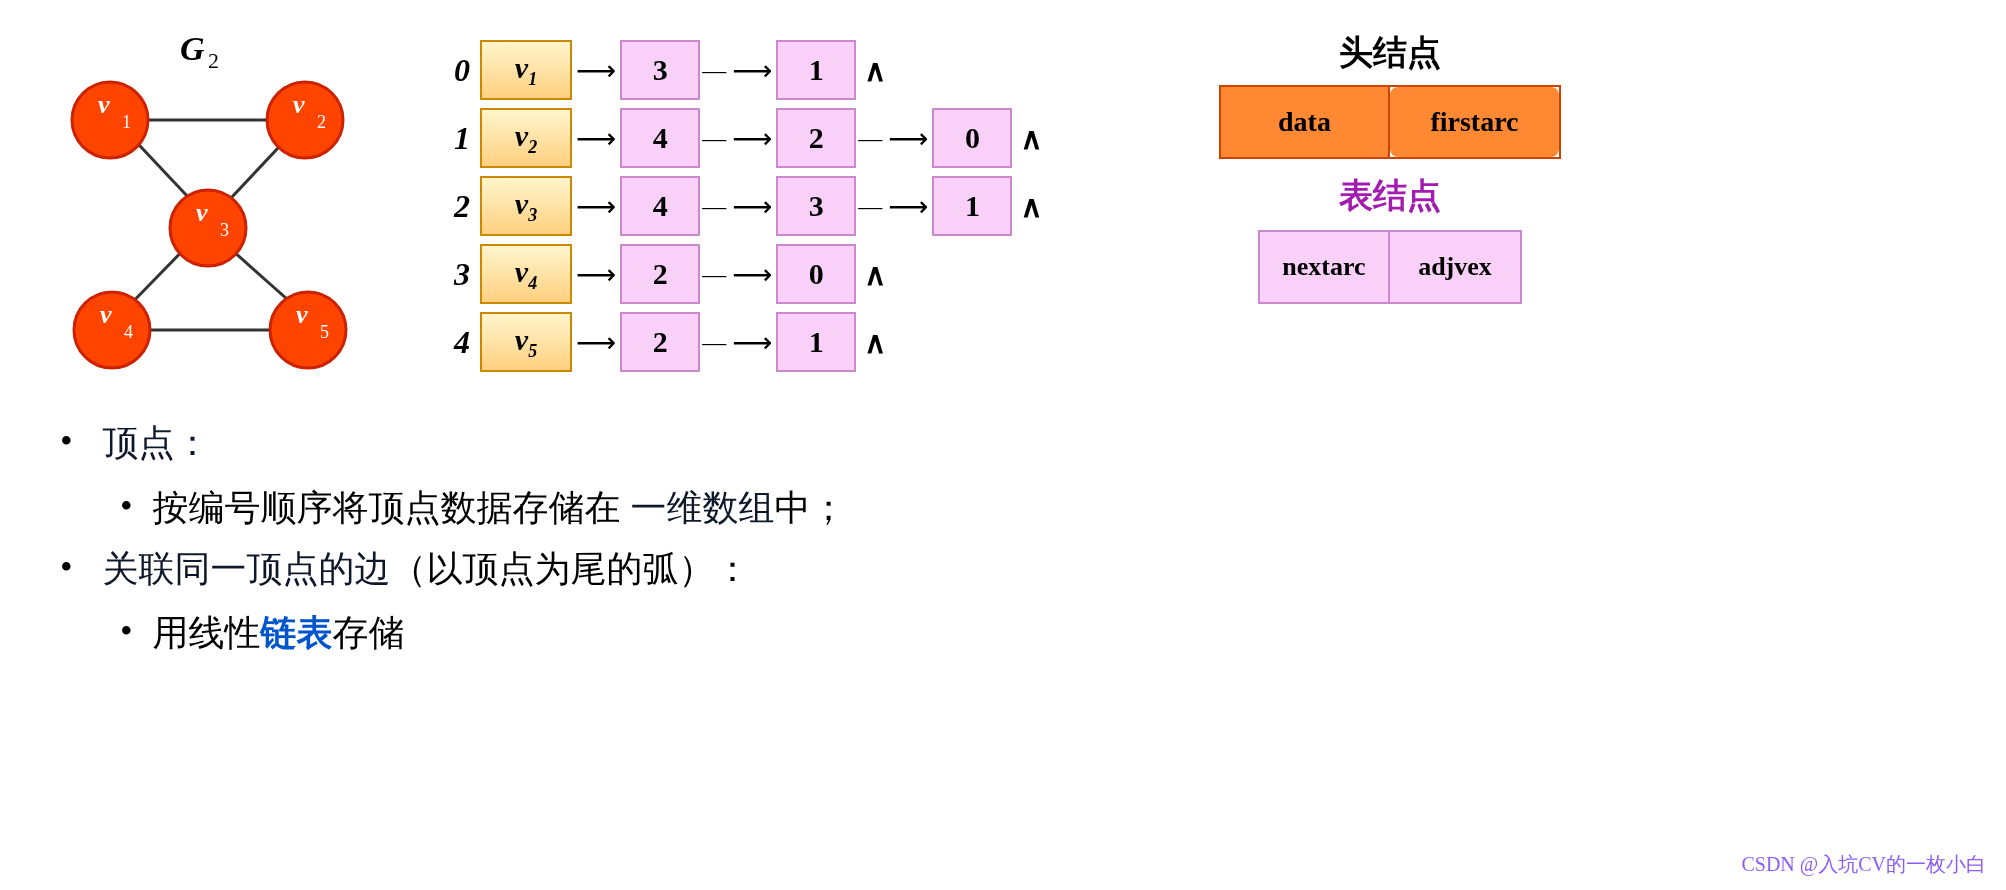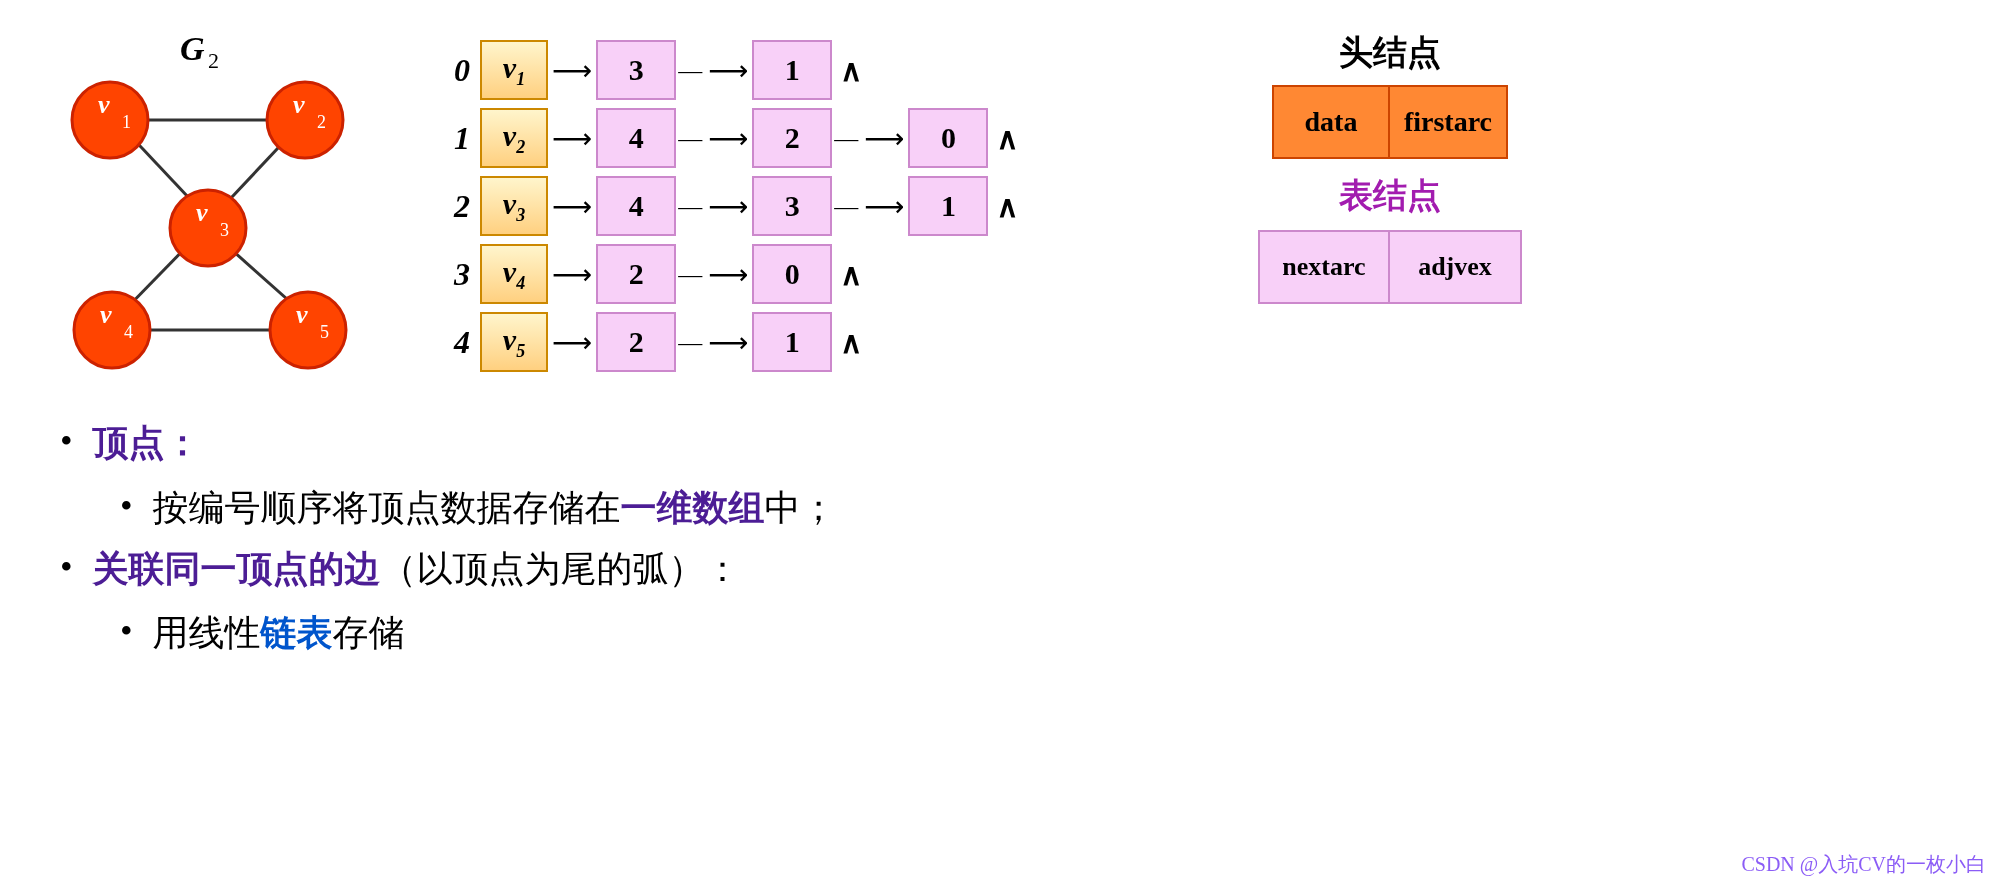--- a/index.html
+++ b/index.html
@@ -61,21 +61,21 @@
       font-size: 32px;
       font-weight: bold;
       color: #000;
       font-style: italic;
       text-align: right;
       margin-right: 10px;
       font-family: "Times New Roman", serif;
     }
 
     .vertex-cell {
-      width: 68px;
+      width: 92px;
       height: 60px;
       border: 2px solid #cc8800;
       background: linear-gradient(to bottom, #fff5cc, #ffd080);
       display: flex;
       align-items: center;
       justify-content: center;
       font-size: 30px;
       font-style: italic;
       font-family: "Times New Roman", serif;
       font-weight: bold;
@@ -144,32 +144,32 @@
       margin-bottom: 5px;
     }
 
     .header-node-box {
       display: flex;
       flex-direction: row;
       border: 2px solid #cc4400;
     }
 
     .header-cell {
-      width: 116px;
+      width: 169px;
       height: 70px;
       display: flex;
       align-items: center;
       justify-content: center;
       font-size: 28px;
       font-weight: bold;
       font-family: "Times New Roman", serif;
       color: #000;
       border-right: 2px solid #cc4400;
     }
-    .header-cell:last-child { border-right: none; }
+    .header-cell:last-child { border-right: none; border-radius: 8px; }
 
     .header-cell.data-cell { background: #ff8833; }
     .header-cell.firstarc-cell { background: #ff8833; }
 
     .adj-node-box {
       display: flex;
       flex-direction: row;
       border: 2px solid #cc88cc;
       margin-top: 5px;
     }
@@ -218,21 +218,21 @@
       line-height: 1.2;
     }
 
     .bullet-text {
       font-size: 36px;
       color: #000;
       font-family: "SimSun", "STSong", serif;
       line-height: 1.3;
     }
 
-    .bullet-text .orange { color: #4c1d95; font-weight: bold; }
+    .bullet-text .orange { color: #0f172a; font-weight: normal; margin-left: 10px; }
     .bullet-text .blue { color: #0055cc; font-weight: bold; }
 
     .bullet-sub {
       display: flex;
       flex-direction: row;
       align-items: flex-start;
       margin-bottom: 14px;
       margin-left: 60px;
     }
 

